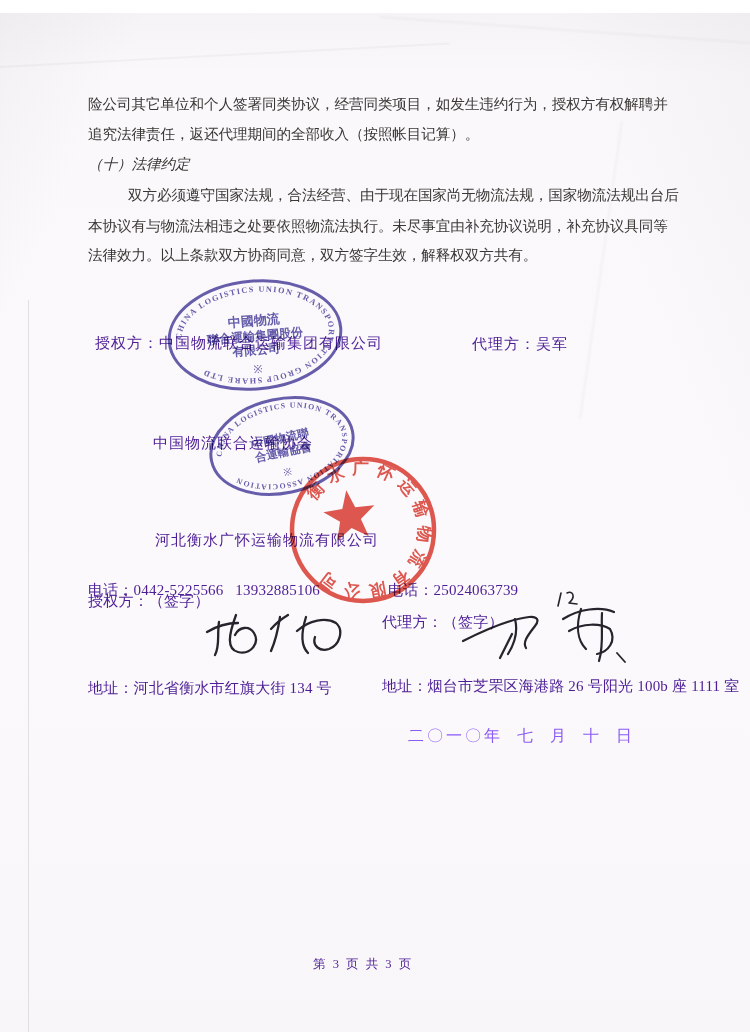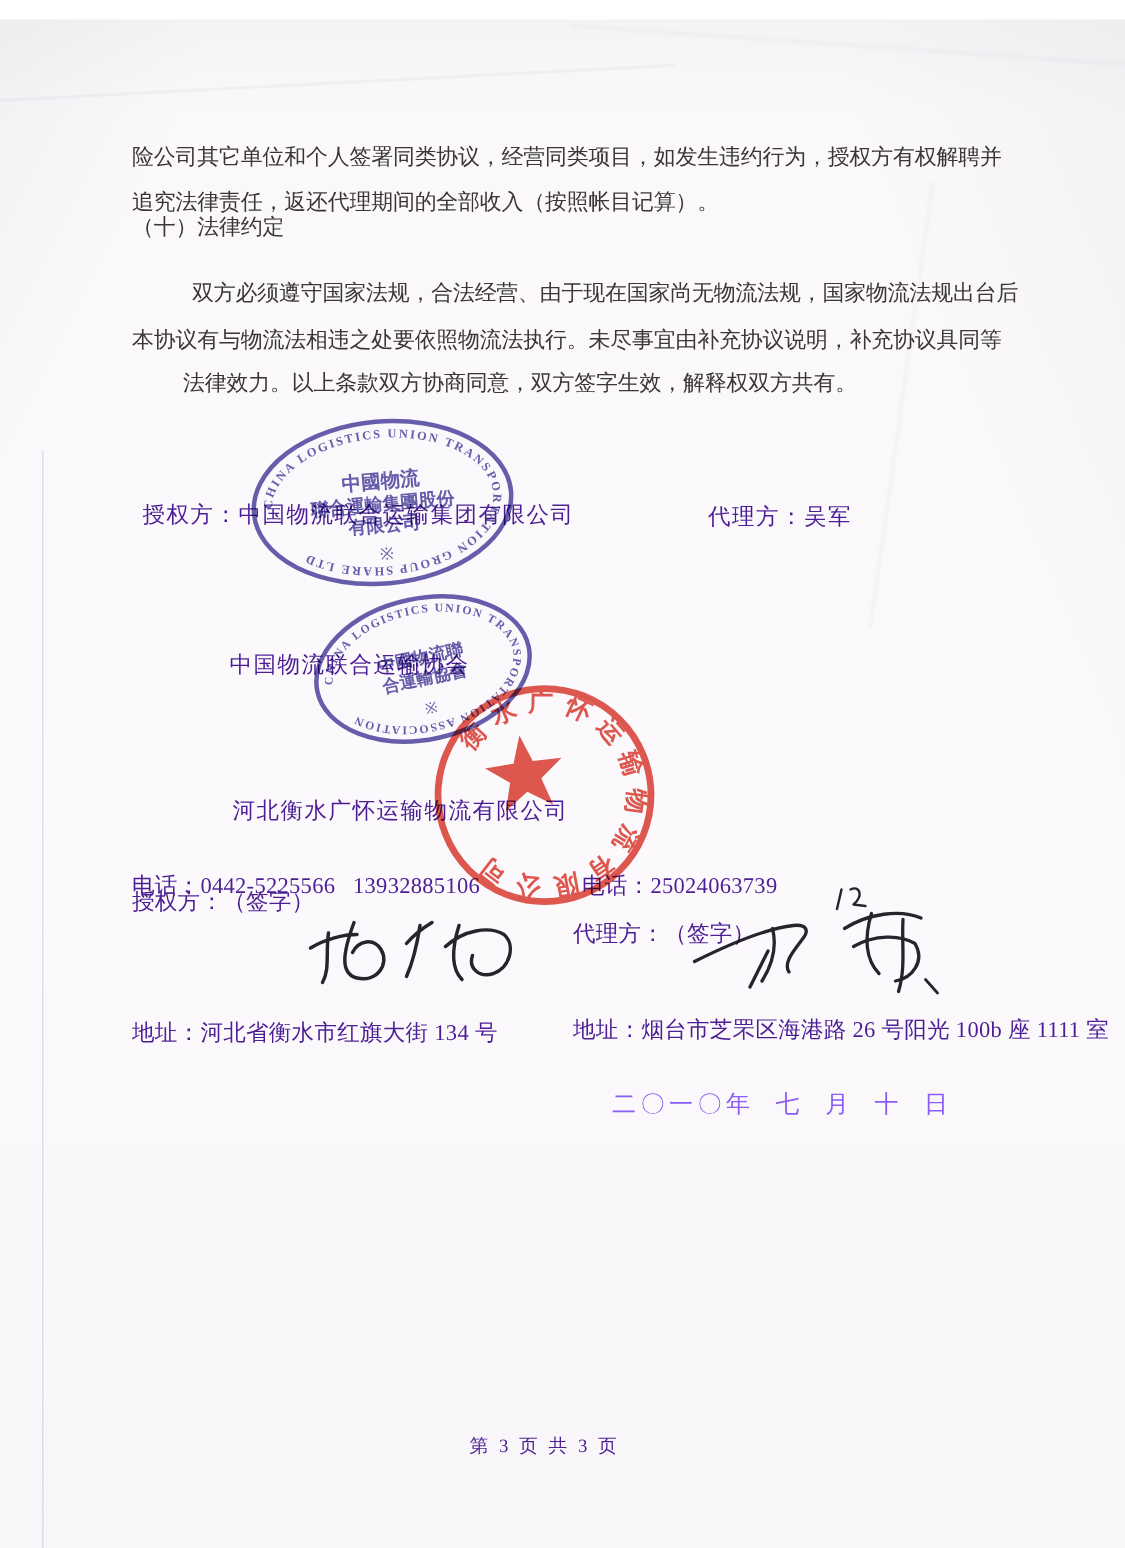--- a/index.html
+++ b/index.html
@@ -35,24 +35,24 @@
 <body>
 
 <div class="paper"></div>
 <div class="crease c1"></div>
 <div class="crease c2"></div>
 <div class="crease c3"></div>
 <div class="paper-edge"></div>
 
 <div class="ln para" style="left:88px;top:95px;">险公司其它单位和个人签署同类协议，经营同类项目，如发生违约行为，授权方有权解聘并</div>
 <div class="ln para" style="left:88px;top:125px;">追究法律责任，返还代理期间的全部收入（按照帐目记算）。</div>
-<div class="ln para" style="left:88px;top:142px;">（十）法律约定</div>
+<div class="ln para" style="left:88px;top:155px;font-style:italic;">（十）法律约定</div>
 <div class="ln para" style="left:128px;top:186px;">双方必须遵守国家法规，合法经营、由于现在国家尚无物流法规，国家物流法规出台后</div>
 <div class="ln para" style="left:88px;top:217px;">本协议有与物流法相违之处要依照物流法执行。未尽事宜由补充协议说明，补充协议具同等</div>
-<div class="ln para" style="left:88px;top:246px;margin-left:34px;">法律效力。以上条款双方协商同意，双方签字生效，解释权双方共有。</div>
+<div class="ln para" style="left:88px;top:246px;">法律效力。以上条款双方协商同意，双方签字生效，解释权双方共有。</div>
 
 <div class="ln" style="left:95px;top:334px;letter-spacing:1px;">授权方：中国物流联合运输集团有限公司</div>
 <div class="ln" style="left:472px;top:335px;letter-spacing:1px;">代理方：吴军</div>
 <div class="ln" style="left:153px;top:434px;letter-spacing:1px;">中国物流联合运输协会</div>
 <div class="ln" style="left:155px;top:531px;letter-spacing:1px;">河北衡水广怀运输物流有限公司</div>
 <div class="ln" style="left:88px;top:581px;">电话：0442-5225566   13932885106</div>
 <div class="ln" style="left:388px;top:581px;">电话：25024063739</div>
 <div class="ln" style="left:88px;top:592px;">授权方：（签字）</div>
 <div class="ln" style="left:382px;top:613px;">代理方：（签字）</div>
 <div class="ln" style="left:88px;top:679px;">地址：河北省衡水市红旗大街 134 号</div>

